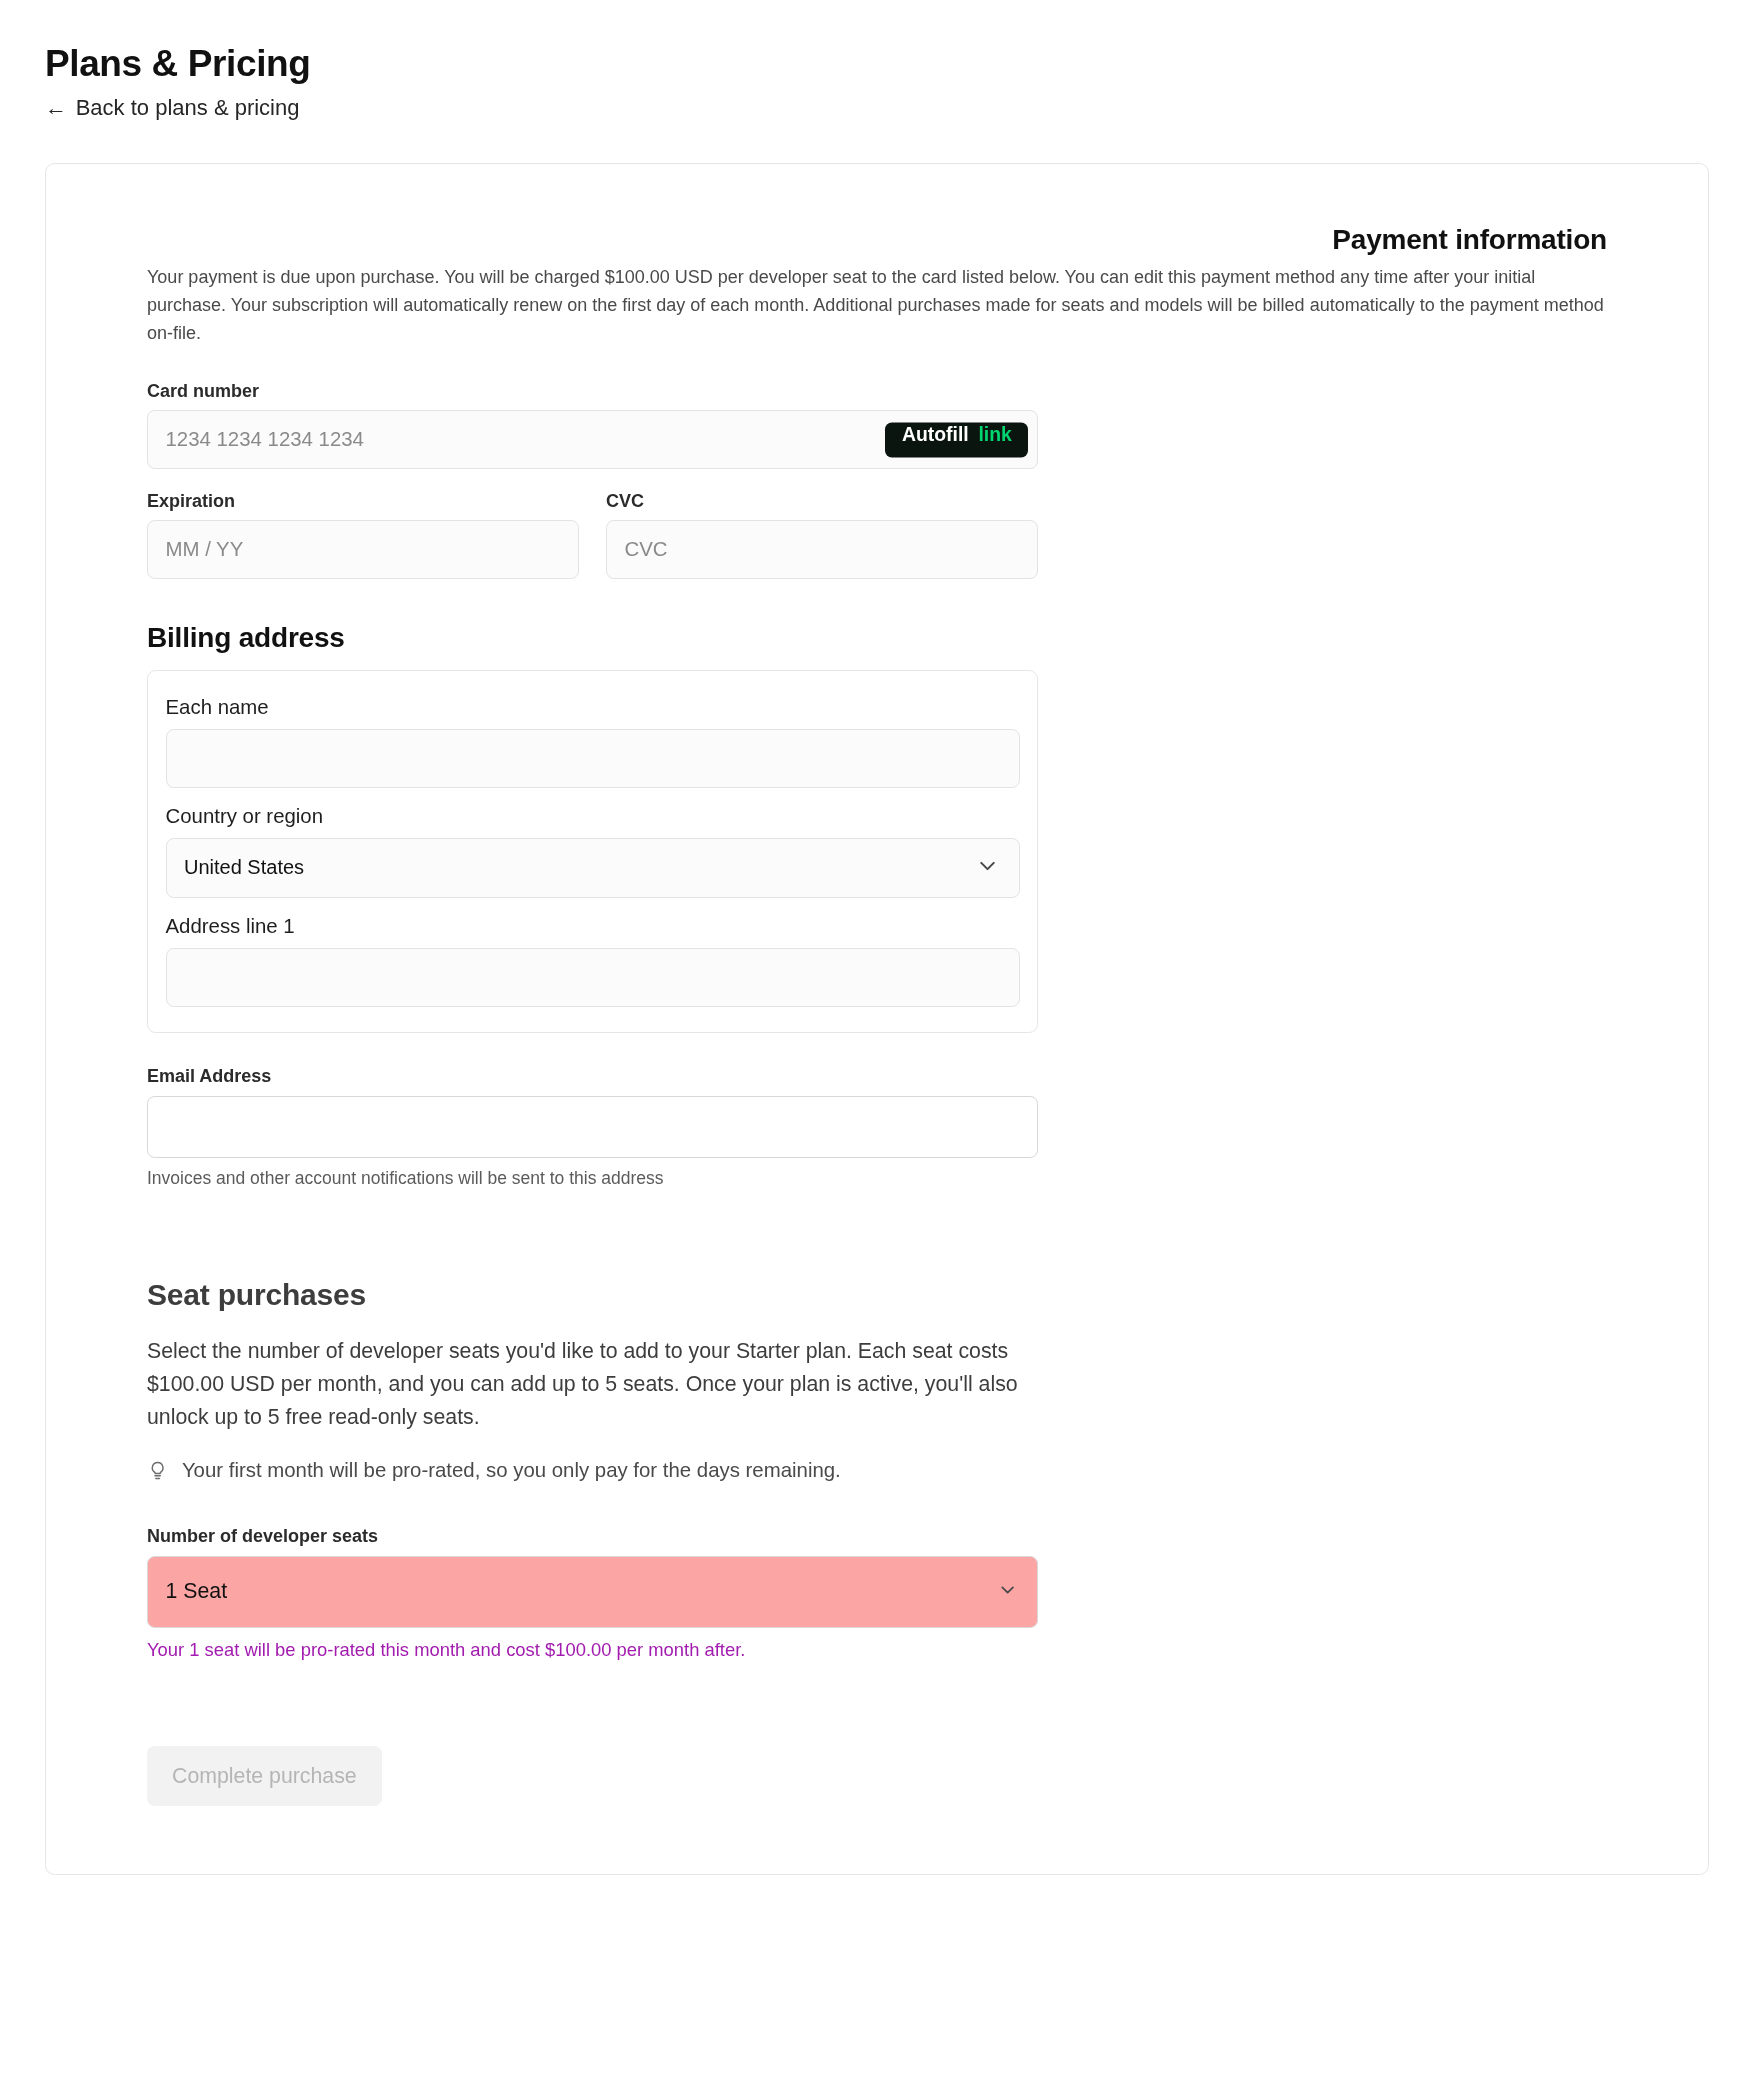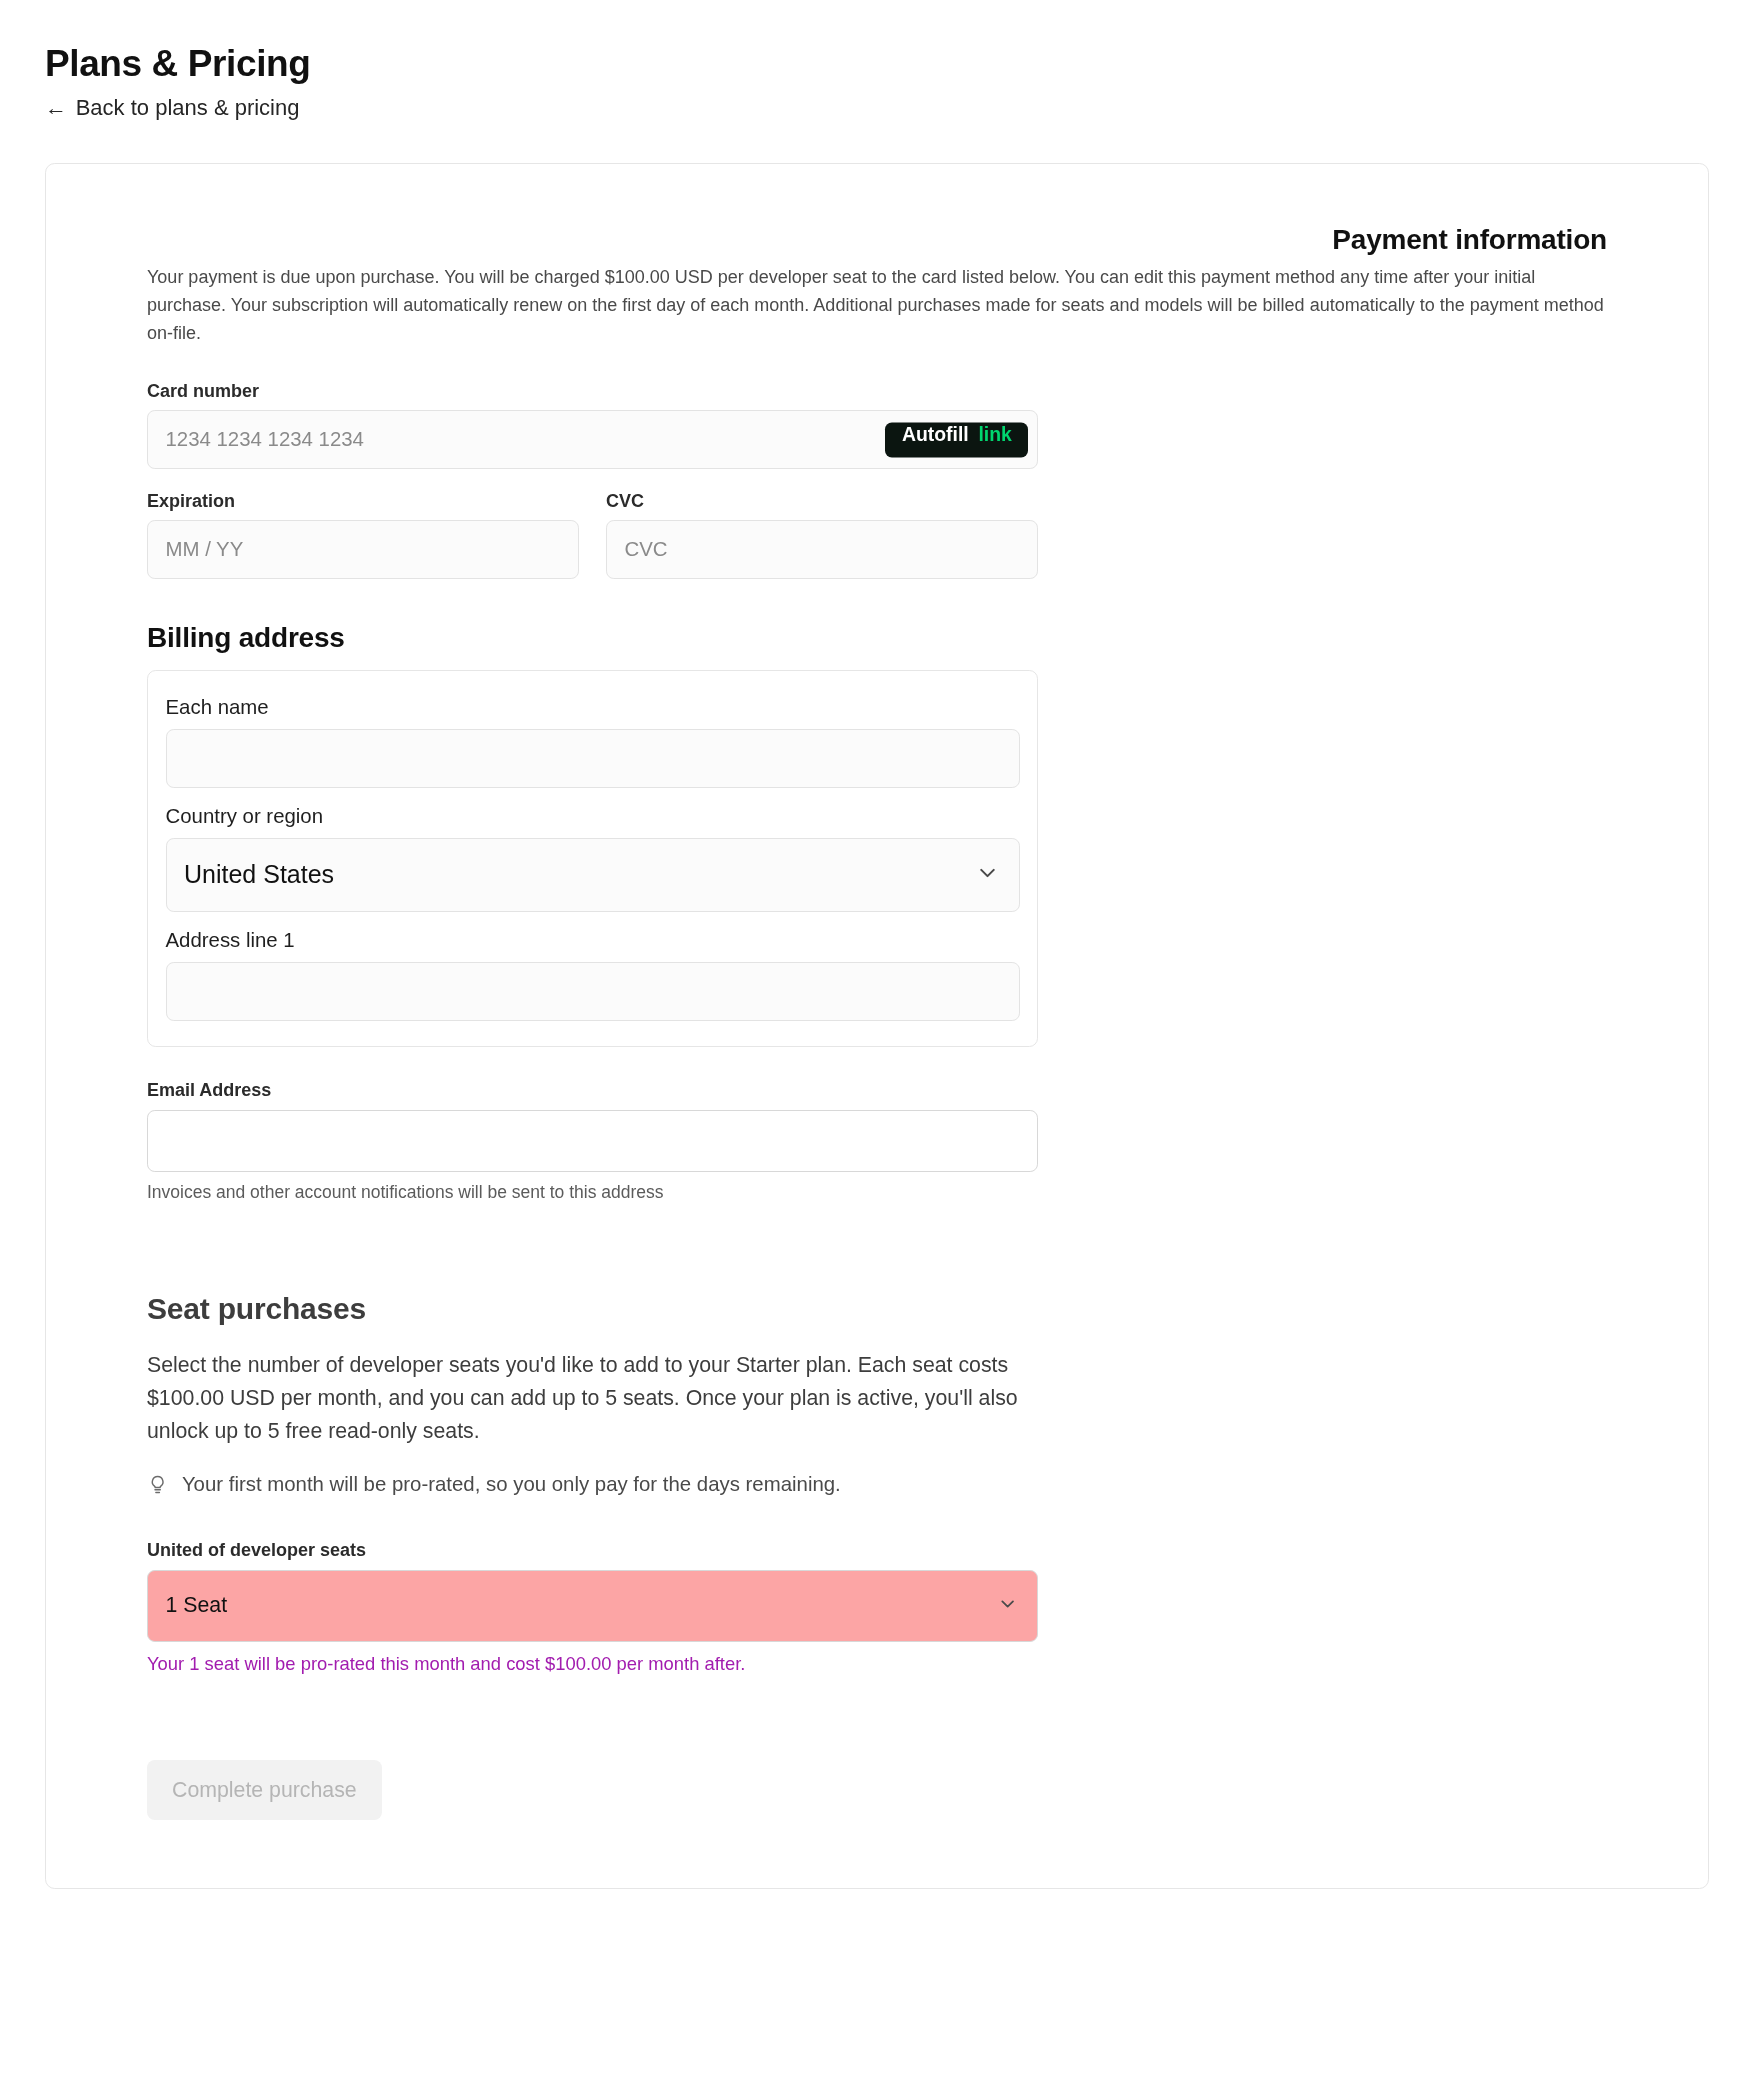--- a/index.html
+++ b/index.html
@@ -141,25 +141,25 @@
   .billing-label {
     font-size: 20.4px;
     font-weight: 400;
     color: #1f1f1f;
     display: block;
     margin-bottom: 9.7px;
   }
   .select-wrap { position: relative; }
   .select-box {
     width: 100%;
-    height: 74px;
+    height: 60px;
     border: 1px solid #e3e3e3;
     border-radius: 7.8px;
     background: #fbfbfb;
-    font-size: 25px;
+    font-size: 20px;
     color: #111111;
     padding: 0 17.5px;
     display: flex;
     align-items: center;
     cursor: pointer;
   }
   .chev {
     position: absolute;
     right: 19.4px;
     top: 50%;
@@ -311,21 +311,21 @@
           <svg width="21.3" height="23" viewBox="0 0 24 24" fill="none" stroke="currentColor" stroke-width="1.6" stroke-linecap="round" stroke-linejoin="round">
               <path d="M9 18h6"></path>
               <path d="M10 21h4"></path>
               <path d="M12 3a6 6 0 0 0-3.6 10.8c.5.4.8 1 .9 1.6h5.4c.1-.6.4-1.2.9-1.6A6 6 0 0 0 12 3z"></path>
             </svg>
         </span>
         <span>Your first month will be pro-rated, so you only pay for the days remaining.</span>
       </div>
 
       <div class="seat-select-wrap">
-        <label class="field-label">United of developer seats</label>
+        <label class="field-label">Number of developer seats</label>
         <div class="select-wrap">
           <div class="select-box seat-select">
             <span>1 Seat</span>
           </div>
           <span class="chev">
             <svg width="21.3" height="21.3" viewBox="0 0 24 24" fill="none" stroke="currentColor" stroke-width="2" stroke-linecap="round" stroke-linejoin="round">
                 <polyline points="6 9 12 15 18 9"></polyline>
               </svg>
           </span>
         </div>

